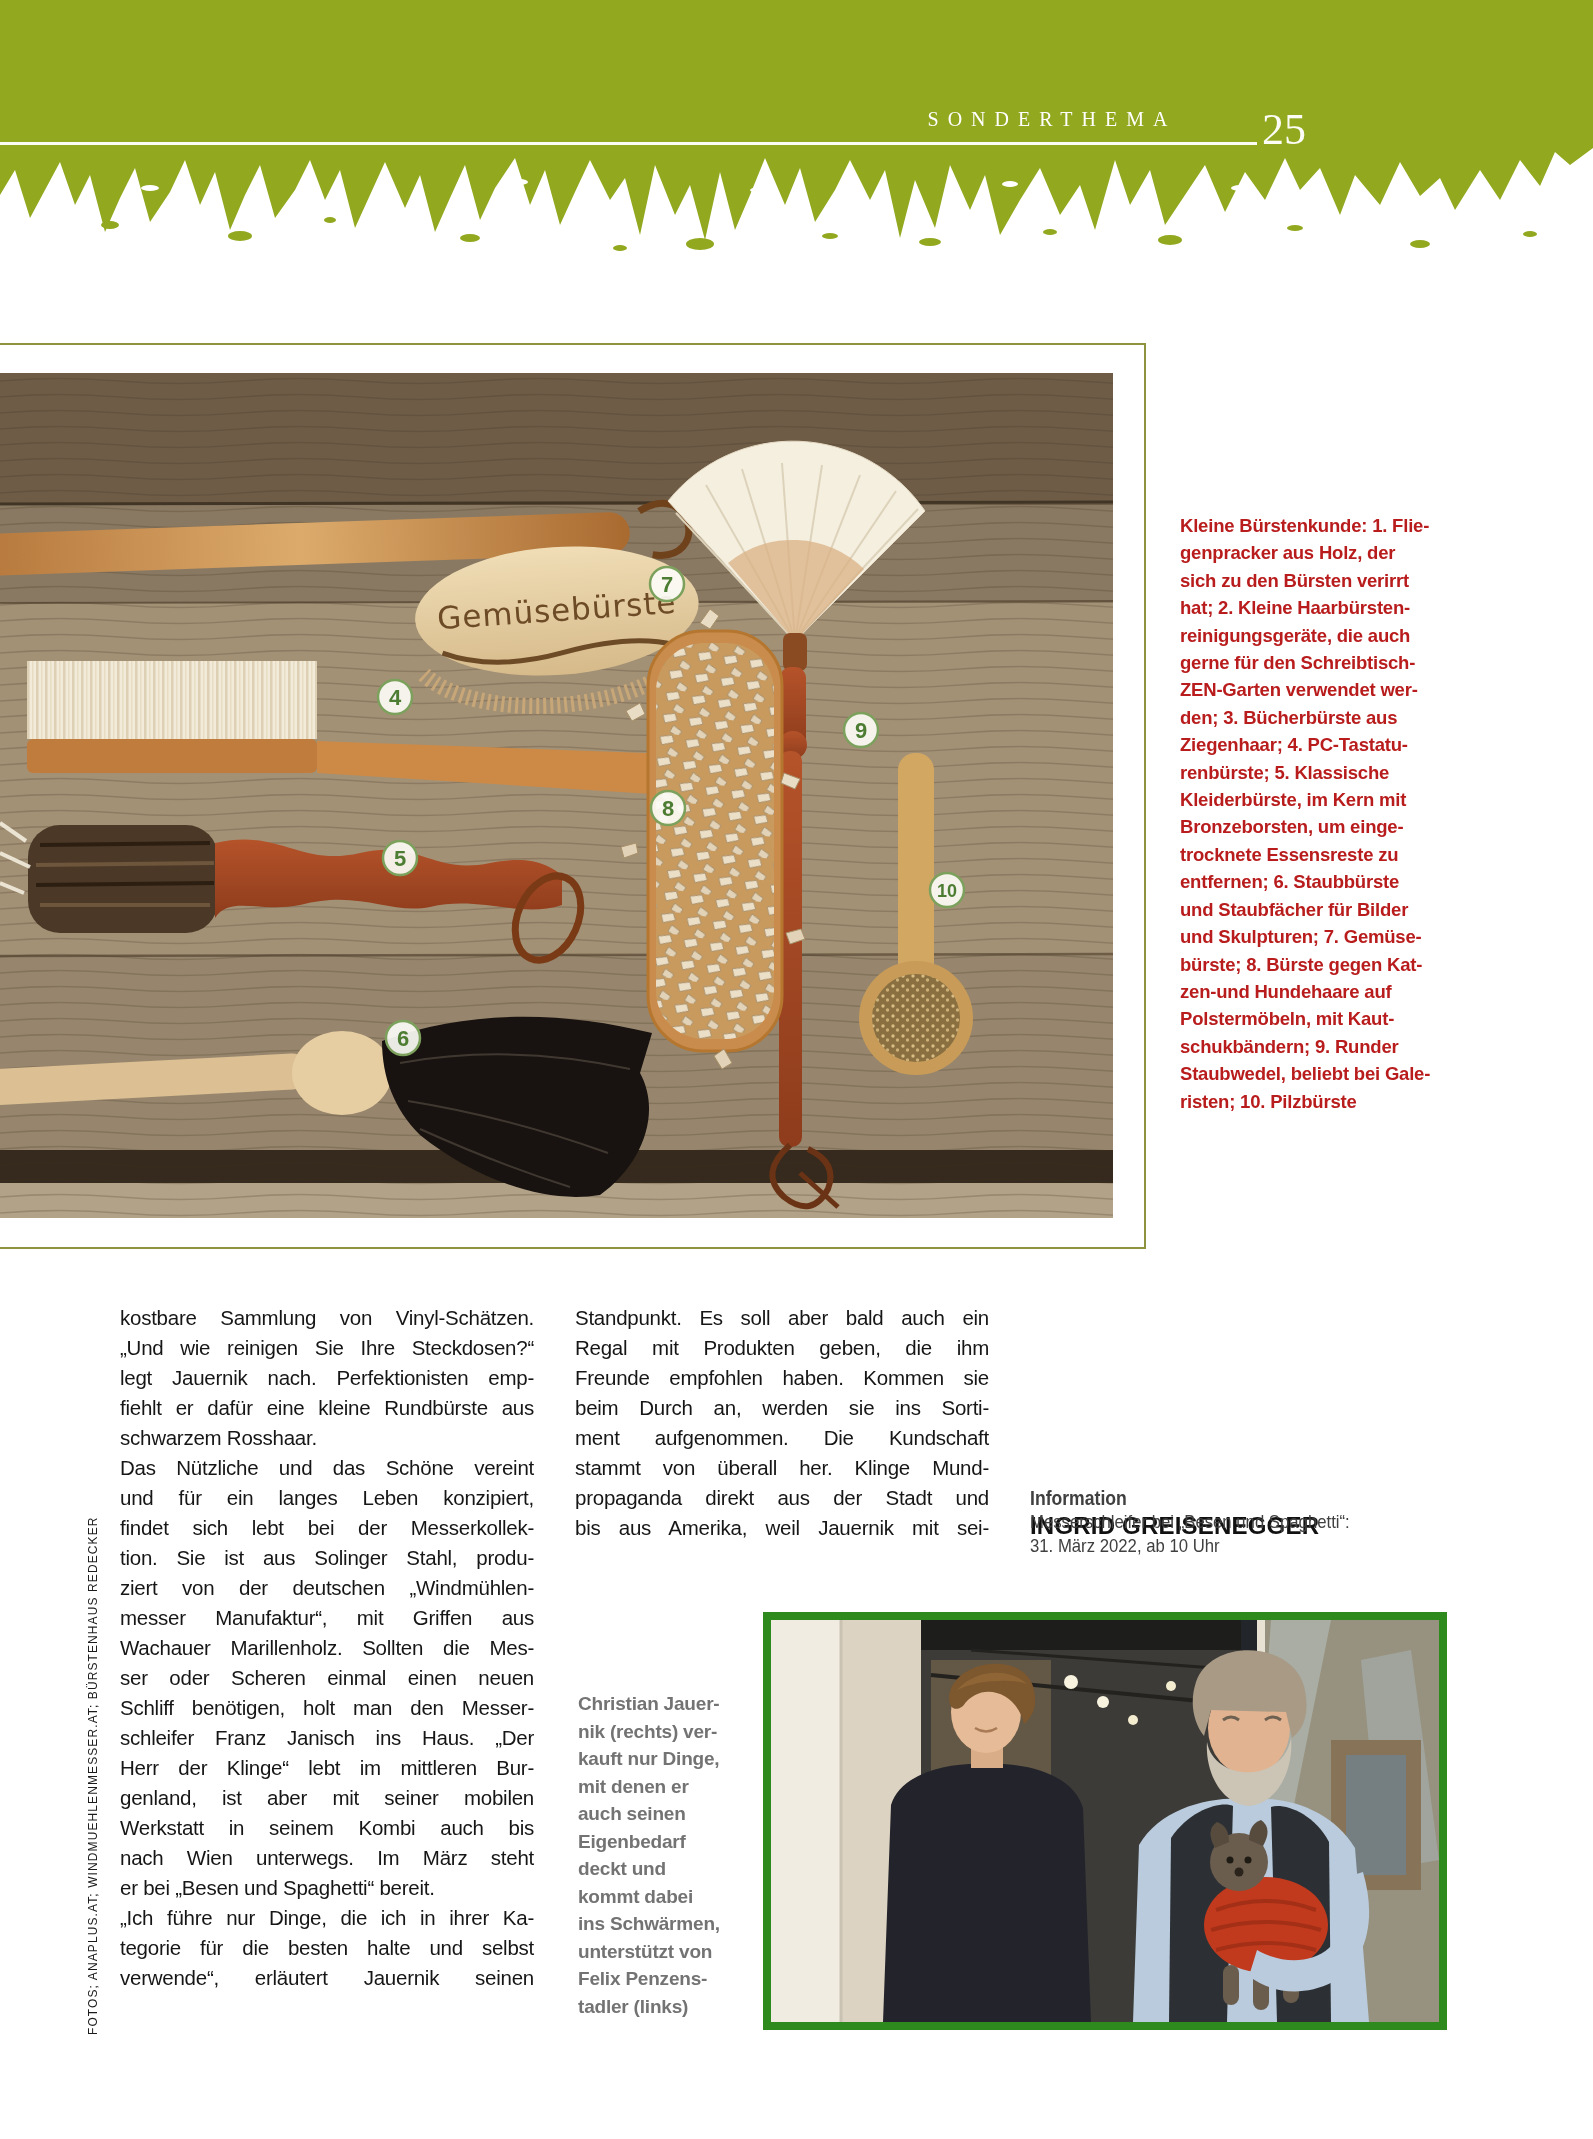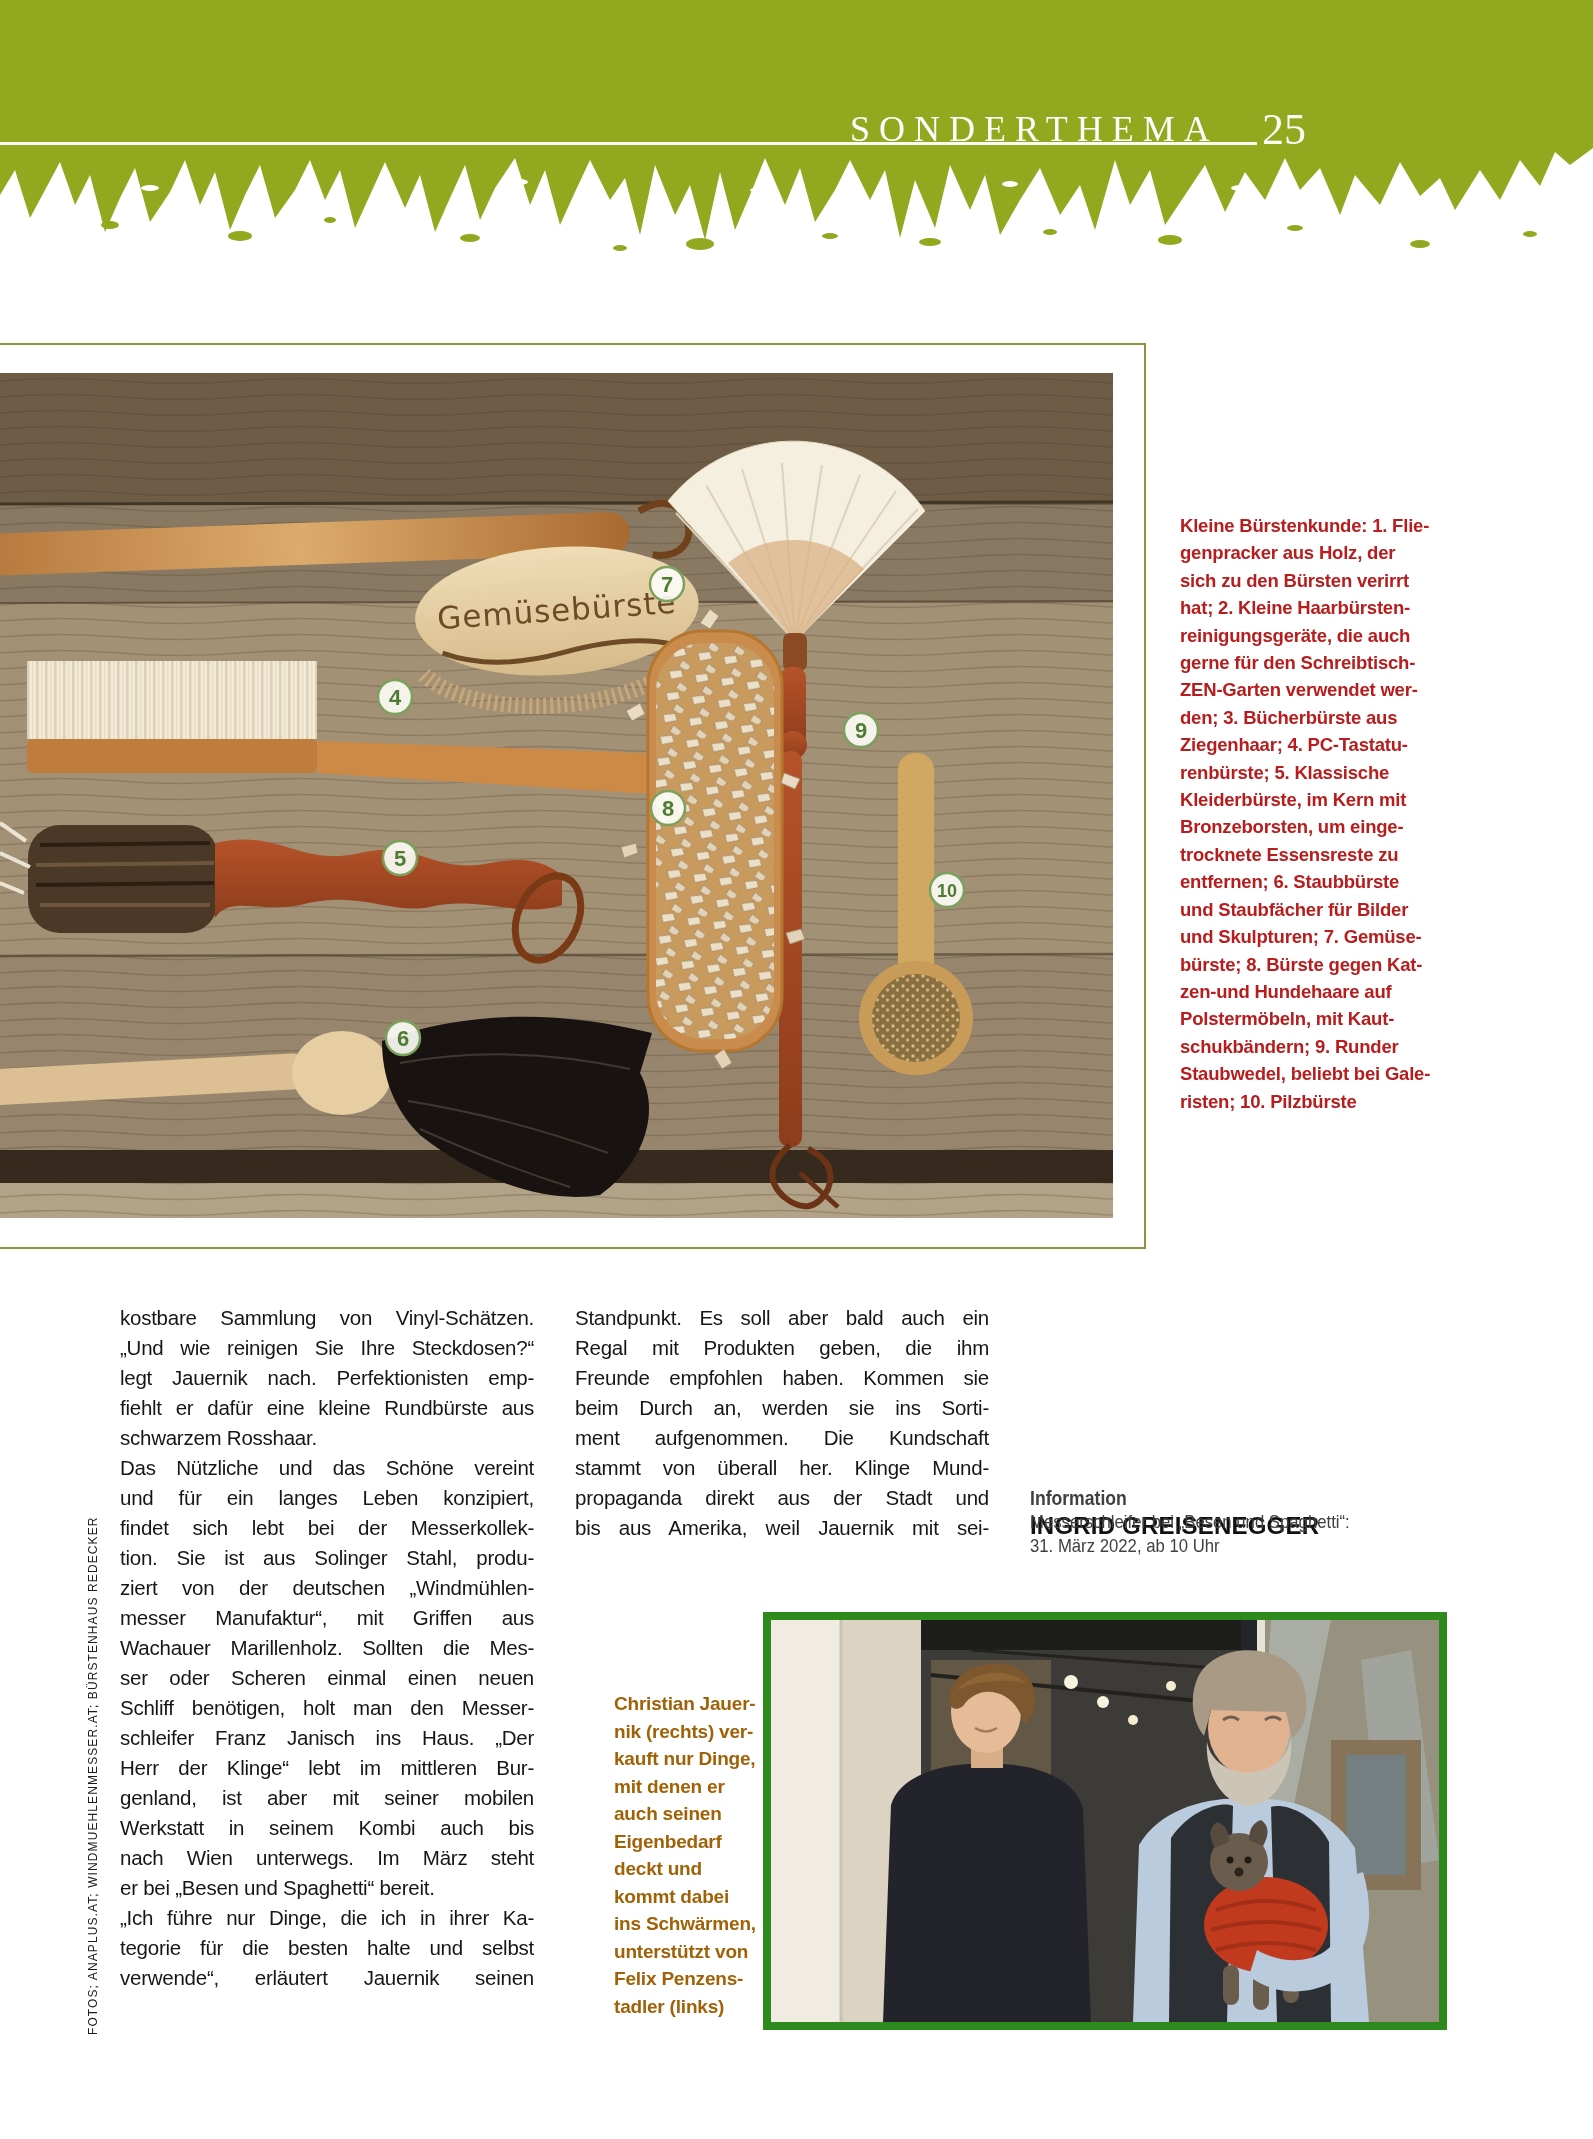--- a/index.html
+++ b/index.html
@@ -1,22 +1,22 @@
 <!DOCTYPE html>
 <html><head>
 <meta charset="utf-8">
 <style>
   html,body{margin:0;padding:0;background:#ffffff;}
   .page{position:relative;width:1593px;height:2139px;background:#ffffff;overflow:hidden;
         font-family:"Liberation Sans",sans-serif;color:#161616;}
 
   
   .band{position:absolute;left:0;top:0;width:1593px;height:260px;}
-  .sonderthema{position:absolute;left:850px;top:108px;width:404px;text-align:left;
-    font-family:"Liberation Serif",serif;font-size:36px;letter-spacing:9px;color:#ffffff;white-space:nowrap;}
+  .sonderthema{position:absolute;left:850px;top:108px;width:404px;text-align:center;
+    font-family:"Liberation Serif",serif;font-size:20px;letter-spacing:9px;color:#ffffff;white-space:nowrap;}
   .headrule{position:absolute;left:0;top:142px;width:1257px;height:3px;background:#fcfcf4;}
   .pagenum{position:absolute;left:1262px;top:104px;font-family:"Liberation Serif",serif;
     font-size:44px;color:#fdfdf6;}
 
   
   .heroframe{position:absolute;left:-22px;top:343px;width:1164px;height:902px;
     border:2px solid #8f923e;}
   .heroimg{position:absolute;left:0;top:373px;width:1113px;height:845px;overflow:hidden;}
   .herocap{position:absolute;left:1180px;top:512px;width:290px;
     font-size:18.5px;line-height:27.4px;font-weight:bold;letter-spacing:-0.2px;color:#b91c1c;}
@@ -33,21 +33,21 @@
   .jline.nj{text-align:left;text-align-last:left;}
   .byline{position:absolute;left:1030px;top:1512px;font-size:24px;font-weight:bold;
     letter-spacing:0.2px;color:#111;}
   .infoblock{position:absolute;left:1030px;top:1486px;width:420px;color:#404040;}
   .infotitle{font-size:20px;font-weight:bold;line-height:24px;
     transform:scaleX(0.88);transform-origin:left;}
   .infoline{font-size:19px;line-height:24px;transform:scaleX(0.88);transform-origin:left;}
 
   
   .p2cap{position:absolute;left:578px;top:1690px;width:170px;
-    font-size:19px;line-height:27.5px;font-weight:bold;letter-spacing:-0.2px;color:#a16207;margin-left:36px;}
+    font-size:19px;line-height:27.5px;font-weight:bold;letter-spacing:-0.2px;color:#737373;}
   .photo2{position:absolute;left:763px;top:1612px;width:668px;height:402px;
     border:8px solid #2e8a1d;background:#d8cfbf;}
 </style>
 </head>
 <body>
 
 <div class="page">
 
   <div class="band">
     <svg width="1593" height="260" viewBox="0 0 1593 260">

